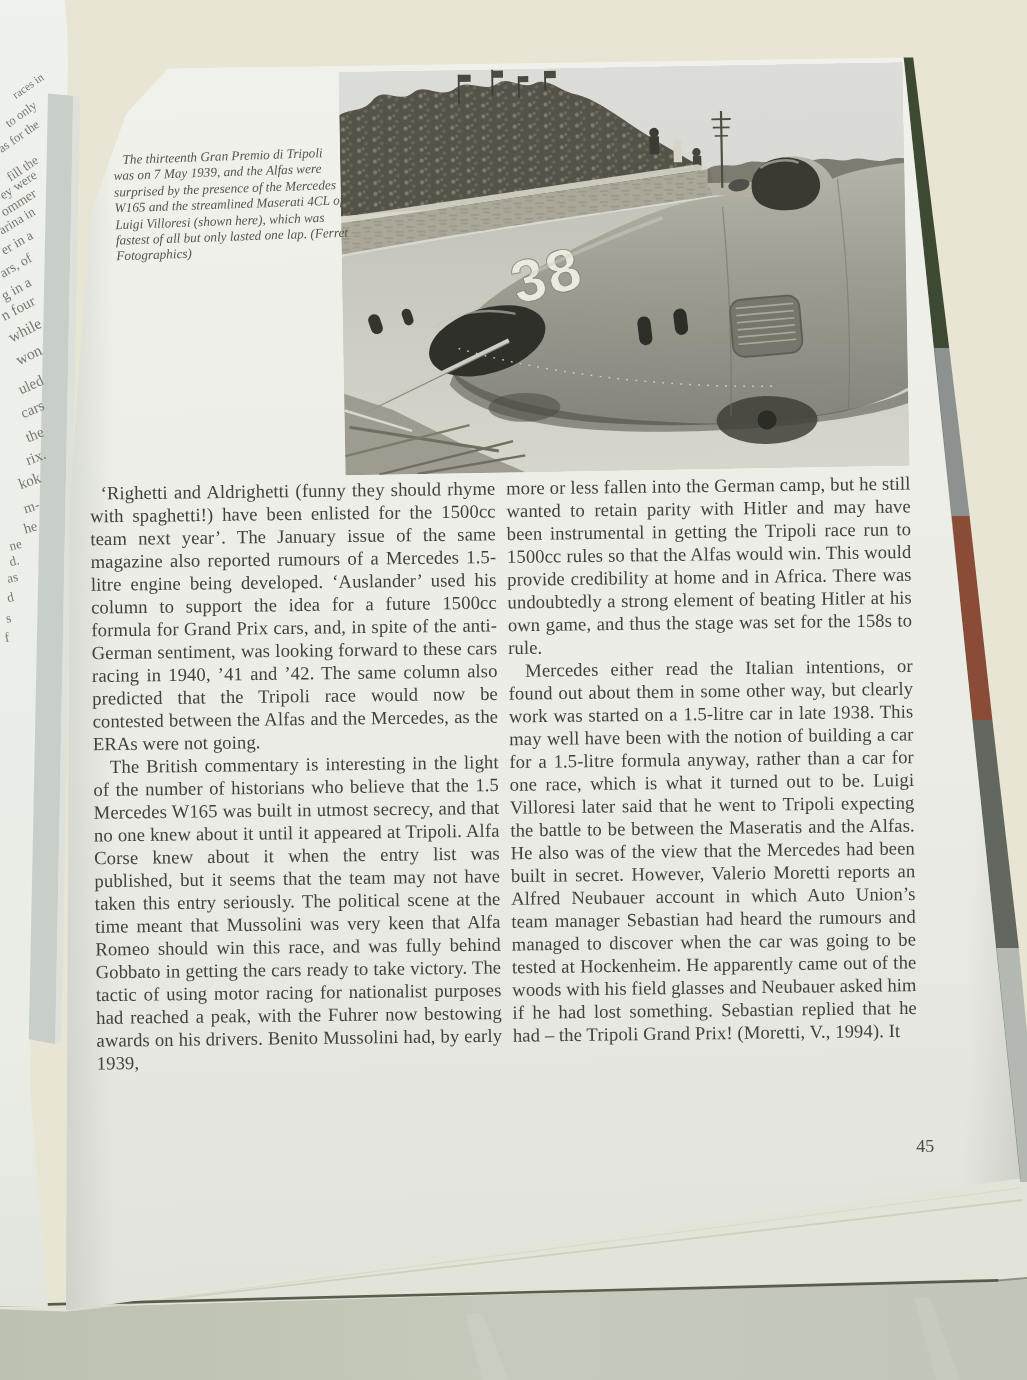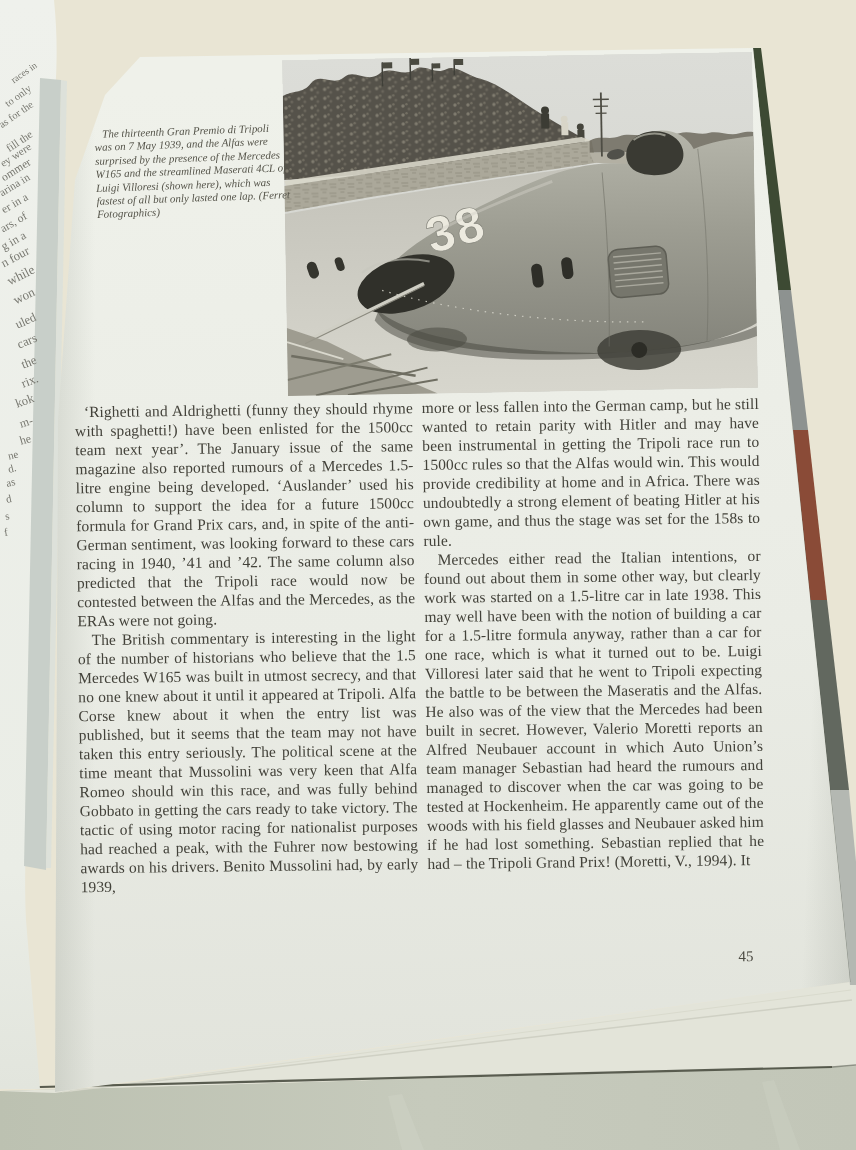--- a/index.html
+++ b/index.html
@@ -47,21 +47,21 @@
   .col { position:absolute; top:398px; color:#43423a;
     font-size:15.5px; line-height:19px; text-align:justify; letter-spacing:.1px; }
   .col-left  { left:78px;  width:338px; }
   .col-right { left:425px; width:337px; }
   .col p { margin:0; }
   .p-indent { text-indent:14px; }
   .p-indent-sm { text-indent:9px; }
 
   .page-number {
     position:absolute; left:735px; top:952px; width:40px;
-    text-align:left; font-size:15px; color:#4c4b43;
+    text-align:right; font-size:15px; color:#4c4b43;
   }
 </style>
 </head>
 <body>
 
 <div class="stage">
 
   <svg class="bg-svg" viewBox="0 0 856 1150" aria-hidden="true">
     <defs>
       <linearGradient id="surfG" x1="0" y1="0" x2="1" y2="0">

